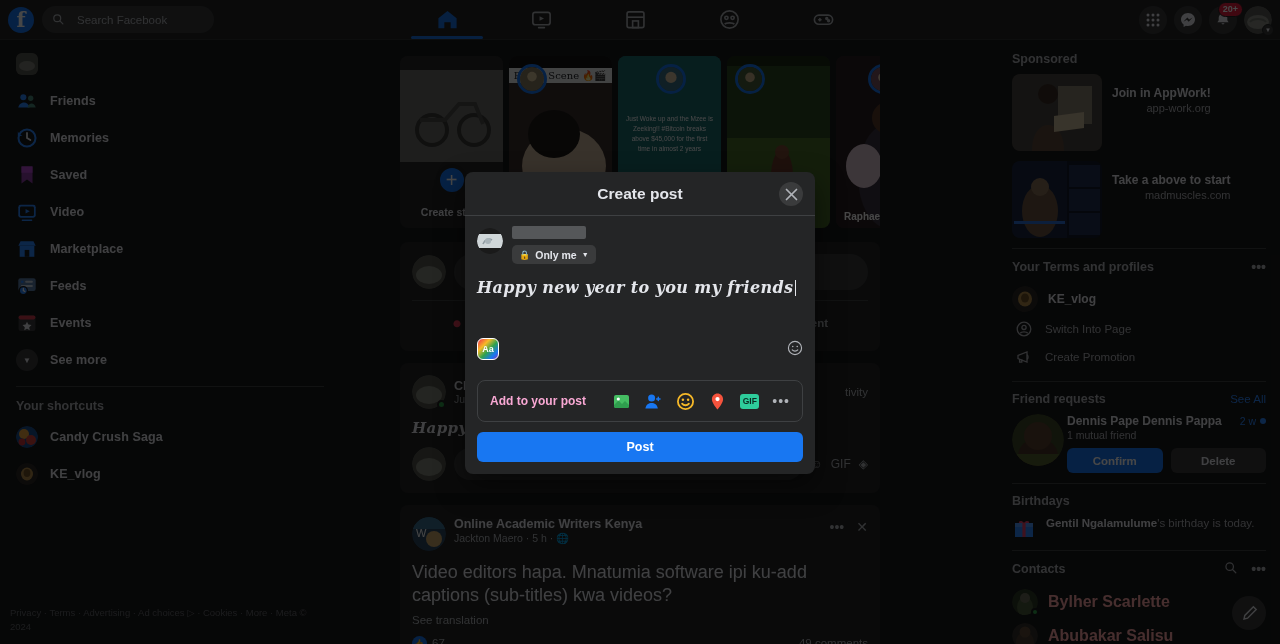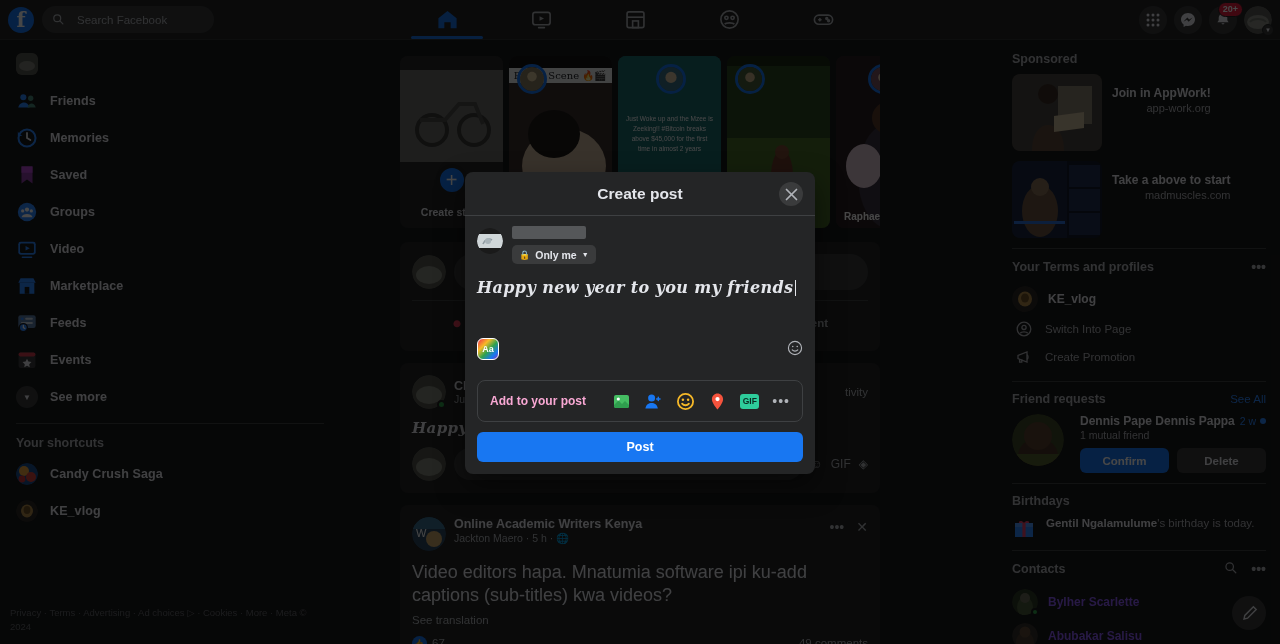--- a/index.html
+++ b/index.html
@@ -247,21 +247,21 @@
   .ad-title { font-size: 12px; font-weight: bold; color: #e4e6eb; margin-top: 12px; }
   .ad-url { font-size: 11px; color: #b0b3b8; margin-top: 2px; }
   .rr-divider { height: 1px; background: #3e4042; margin: 10px 0; }
   .rr-item { display: flex; align-items: center; gap: 10px; height: 32px; }
   .rr-av { width: 26px; height: 26px; border-radius: 50%; display:block; }
   .rr-label { font-size: 12px; font-weight: bold; color: #e4e6eb; }
   .rr-sub-item { display: flex; align-items: center; gap: 11px; height: 28px; padding-left: 2px; }
   .rr-sub-ico { width: 20px; color: #b0b3b8; display:flex; justify-content:center; }
   .rr-sub-ico svg { width: 16px; height: 16px; }
   .rr-sub-label { font-size: 11.5px; color: #b0b3b8; }
-  .fr-row { display: flex; gap: 16px; margin-top: 4px; }
+  .fr-row { display: flex; gap: 3px; margin-top: 4px; }
   .fr-av { width: 52px; height: 52px; border-radius: 50%; flex: 0 0 52px; display:block; }
   .fr-body { flex: 1; }
   .fr-top { display: flex; justify-content: space-between; align-items: baseline; }
   .fr-name { font-size: 12px; font-weight: bold; color: #e4e6eb; }
   .fr-time { font-size: 10.5px; color: #2d88ff; display: flex; align-items: center; gap: 4px; }
   .fr-dot { width: 6px; height: 6px; border-radius: 50%; background: #2d88ff; }
   .fr-mutual { font-size: 10.5px; color: #b0b3b8; margin-top: 1px; }
   .fr-btns { display: flex; gap: 8px; margin-top: 7px; }
   .fr-btn {
     flex: 1; height: 25px; border-radius: 6px;
@@ -273,21 +273,21 @@
   .bd-row { display: flex; gap: 10px; align-items: flex-start; }
   .bd-ico { width: 24px; height: 24px; flex: 0 0 24px; }
   .bd-text { font-size: 11.5px; color: #b0b3b8; line-height: 1.35; }
   .bd-text b { color: #e4e6eb; }
   .ct-row { display: flex; align-items: center; gap: 10px; height: 34px; }
   .ct-av { width: 26px; height: 26px; border-radius: 50%; display:block; position: relative; }
   .ct-online {
     position: absolute; right: -1px; bottom: -1px; width: 8px; height: 8px;
     border-radius: 50%; background: #31a24c; border: 2px solid #18191a;
   }
-  .ct-name { font-size: 12px; font-weight: bold; color: #8b5cf6; }
+  .ct-name { font-size: 16px; font-weight: bold; color: #fca5a5; }
   .compose-fab {
     position: absolute; right: 14px; bottom: 14px;
     width: 34px; height: 34px; border-radius: 50%;
     background: #3a3b3c; color: #e4e6eb;
     display: flex; align-items: center; justify-content: center;
   }
   .compose-fab svg { width: 17px; height: 17px; }
 
   
   .modal {
@@ -510,32 +510,20 @@
       <div class="rail-item">
         <span class="rail-ico">
           <svg viewBox="0 0 24 24">
               <path d="M6 2.6h12v18.8l-6-4.6-6 4.6z" fill="#8c3fa6"></path>
               <path d="M6 2.6h12v7H6z" fill="#b24ad0"></path>
             </svg>
         </span>
         <span class="rail-label">Saved</span>
       </div>
 
-      <div class="rail-item">
-        <span class="rail-ico">
-          <svg viewBox="0 0 24 24">
-              <circle cx="12" cy="12" r="10" fill="#2d88ff"></circle>
-              <circle cx="12" cy="9.3" r="2.3" fill="#fff"></circle>
-              <circle cx="7.3" cy="10.8" r="1.8" fill="#fff"></circle>
-              <circle cx="16.7" cy="10.8" r="1.8" fill="#fff"></circle>
-              <path d="M6 17.6c.6-2.4 3.2-3.5 6-3.5s5.4 1.1 6 3.5z" fill="#fff"></path>
-            </svg>
-        </span>
-        <span class="rail-label">Groups</span>
-      </div>
 
       <div class="rail-item">
         <span class="rail-ico">
           <svg viewBox="0 0 24 24">
               <rect x="2.5" y="4.2" width="19" height="14" rx="2.6" fill="#2d88ff"></rect>
               <rect x="4.4" y="6.1" width="15.2" height="10.2" rx="1.4" fill="#18191a"></rect>
               <path d="M10.4 8.7l4.6 2.5-4.6 2.5z" fill="#2d88ff"></path>
               <rect x="6.2" y="20.2" width="11.6" height="1.5" rx=".7" fill="#2d88ff"></rect>
             </svg>
         </span>

